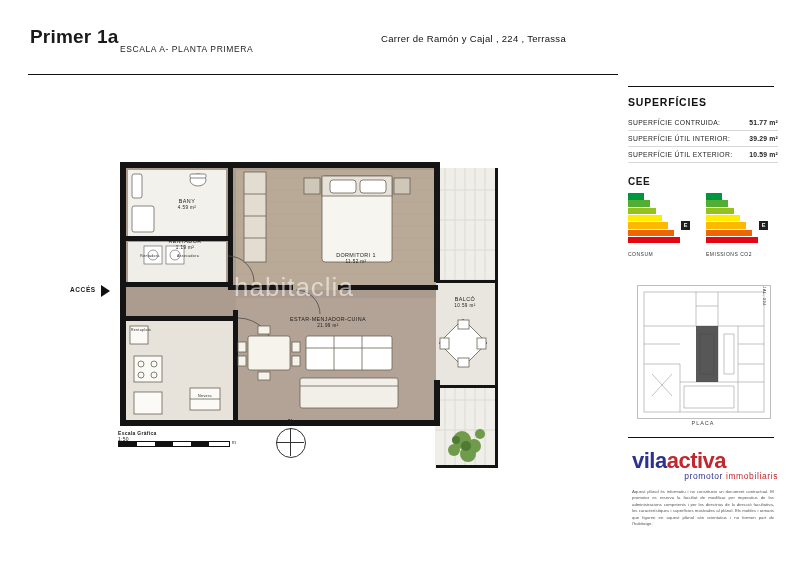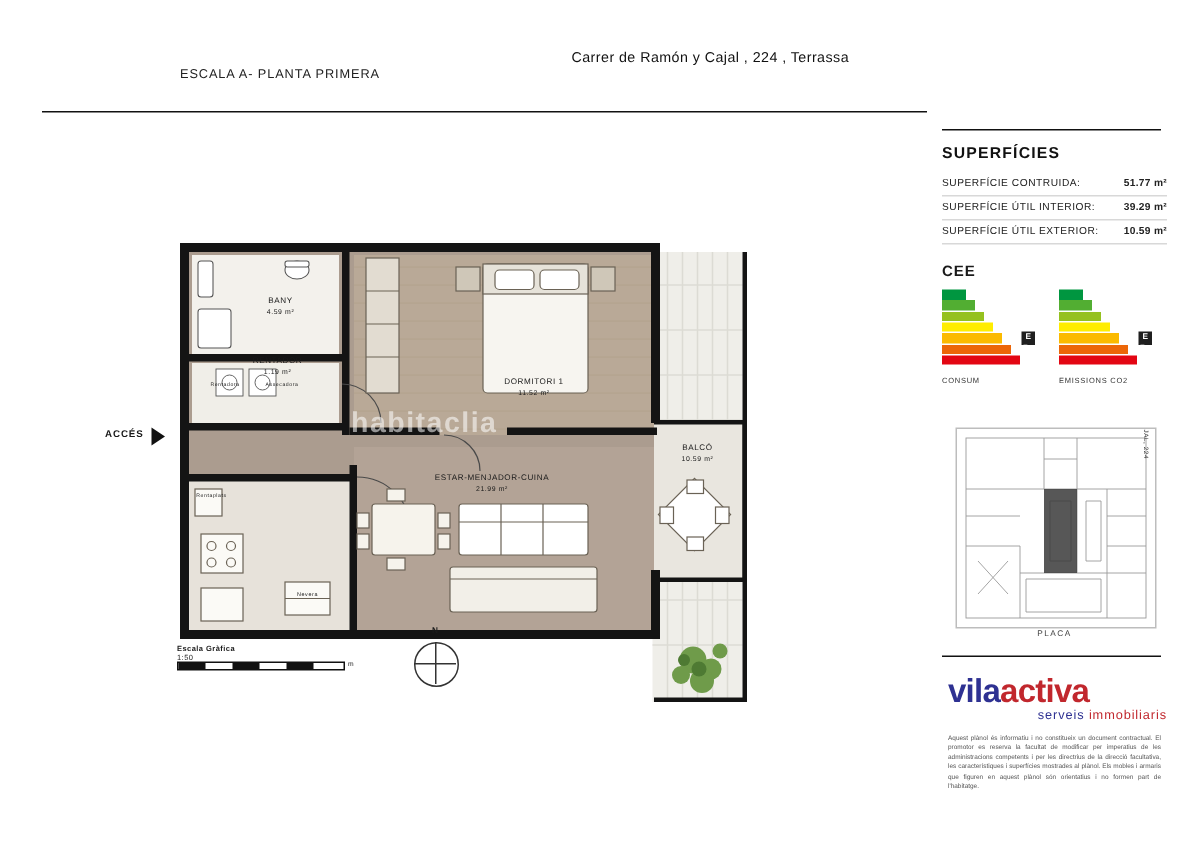--- a/index.html
+++ b/index.html
@@ -74,27 +74,28 @@
   .sb-line i{position:absolute;top:0;height:100%;background:#111;}
   .sb-m{position:absolute;left:114px;top:10px;font-size:4.5px;}
 
   .compass{position:absolute;left:268px;top:418px;width:44px;height:48px;text-align:center;}
   .compass .n{font-size:5.5px;font-weight:bold;}
   .compass .circ{position:absolute;left:8px;top:10px;width:28px;height:28px;border-radius:50%;
                  border:.7px solid #333;}
   .compass .ray{position:absolute;left:21.5px;top:10px;width:1px;height:28px;background:#333;}
   .compass .ray2{position:absolute;left:8px;top:23.5px;width:28px;height:1px;background:#333;}
 
-  .wmark{position:absolute;left:234px;top:272px;font-size:19px;color:rgba(255,255,255,.55);
-         letter-spacing:1px;font-weight:bold;}
+  .wmark{position:absolute;left:234px;top:272px;font-size:26px;color:rgba(255,255,255,.55);
+         letter-spacing:1px;font-weight:normal;}
 </style>
 </head>
 <body>
 
 <div class="hdr">
+  <div class="title">Primer 1a</div>
   <div class="subtitle">ESCALA A- PLANTA PRIMERA</div>
   <div class="address">Carrer de Ramón y Cajal , 224 , Terrassa</div>
   <div class="hdr-rule"></div>
   <div class="hdr-rule2"></div>
 
 </div>
 
 <div class="rcol">
 
   <div class="sec-title">SUPERFÍCIES</div>
@@ -199,21 +200,21 @@
   <div class="plot-street">CARRER DE RAMÓN Y CAJAL, 224</div>
 </div>
 <div class="plot-cap">PLACA</div>
 
 <div class="va-rule"></div>
 <div class="va">
   <div class="va-main">
     <span class="b1">vila</span><span class="b2">activa</span>
   </div>
   <div class="va-sub">
-    <span class="s1">serveis</span>
+    <span class="s1">promotor</span>
     <span class="s2">immobiliaris</span>
   </div>
 </div>
 <div class="legal">Aquest plànol és informatiu i no constitueix un document contractual. El promotor es reserva la facultat de modificar per imperatius de les administracions competents i per les directrius de la direcció facultativa, les característiques i superfícies mostrades al plànol. Els mobles i armaris que figuren en aquest plànol són orientatius i no formen part de l'habitatge.</div>
 
 <div class="acces">ACCÉS</div>
 <div class="acces-arrow"></div>
 
 <div class="plan">
   <svg width="400" height="340" viewBox="0 0 400 340">

